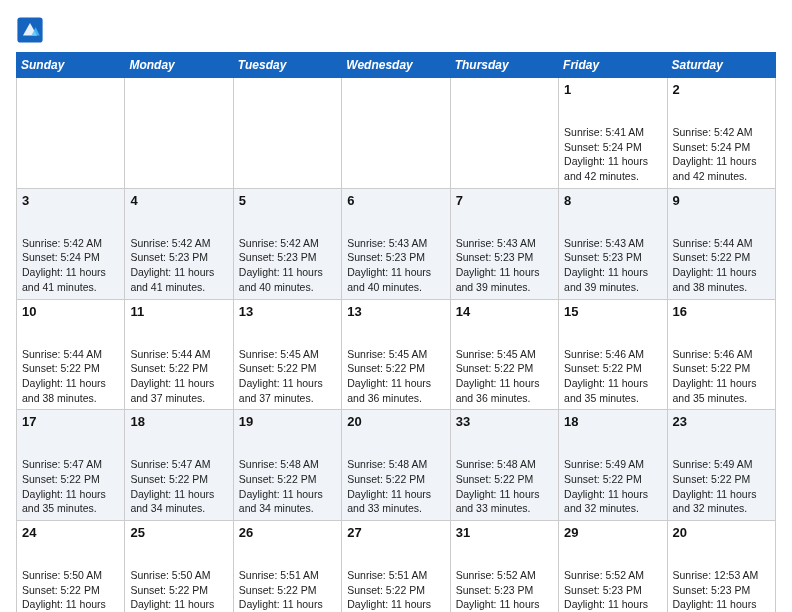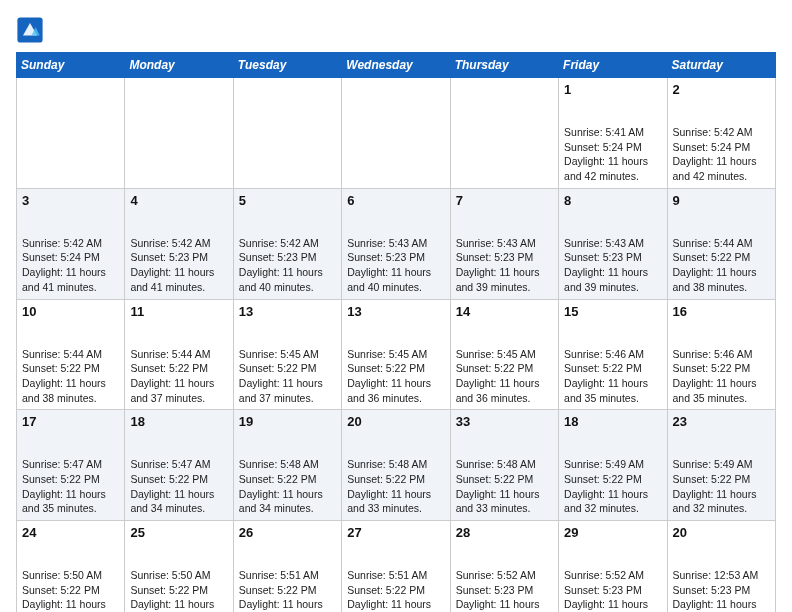--- a/index.html
+++ b/index.html
@@ -322,21 +322,21 @@
 and 31 minutes.</div>
         </td>
         <td>
           <span class="day-number">27</span>
           <div class="day-info" style="white-space: pre-line;">Sunrise: 5:51 AM
 Sunset: 5:22 PM
 Daylight: 11 hours
 and 31 minutes.</div>
         </td>
         <td>
-          <span class="day-number">28</span>
+          <span class="day-number">31</span>
           <div class="day-info" style="white-space: pre-line;">Sunrise: 5:52 AM
 Sunset: 5:23 PM
 Daylight: 11 hours
 and 30 minutes.</div>
         </td>
         <td>
           <span class="day-number">29</span>
           <div class="day-info" style="white-space: pre-line;">Sunrise: 5:52 AM
 Sunset: 5:23 PM
 Daylight: 11 hours

